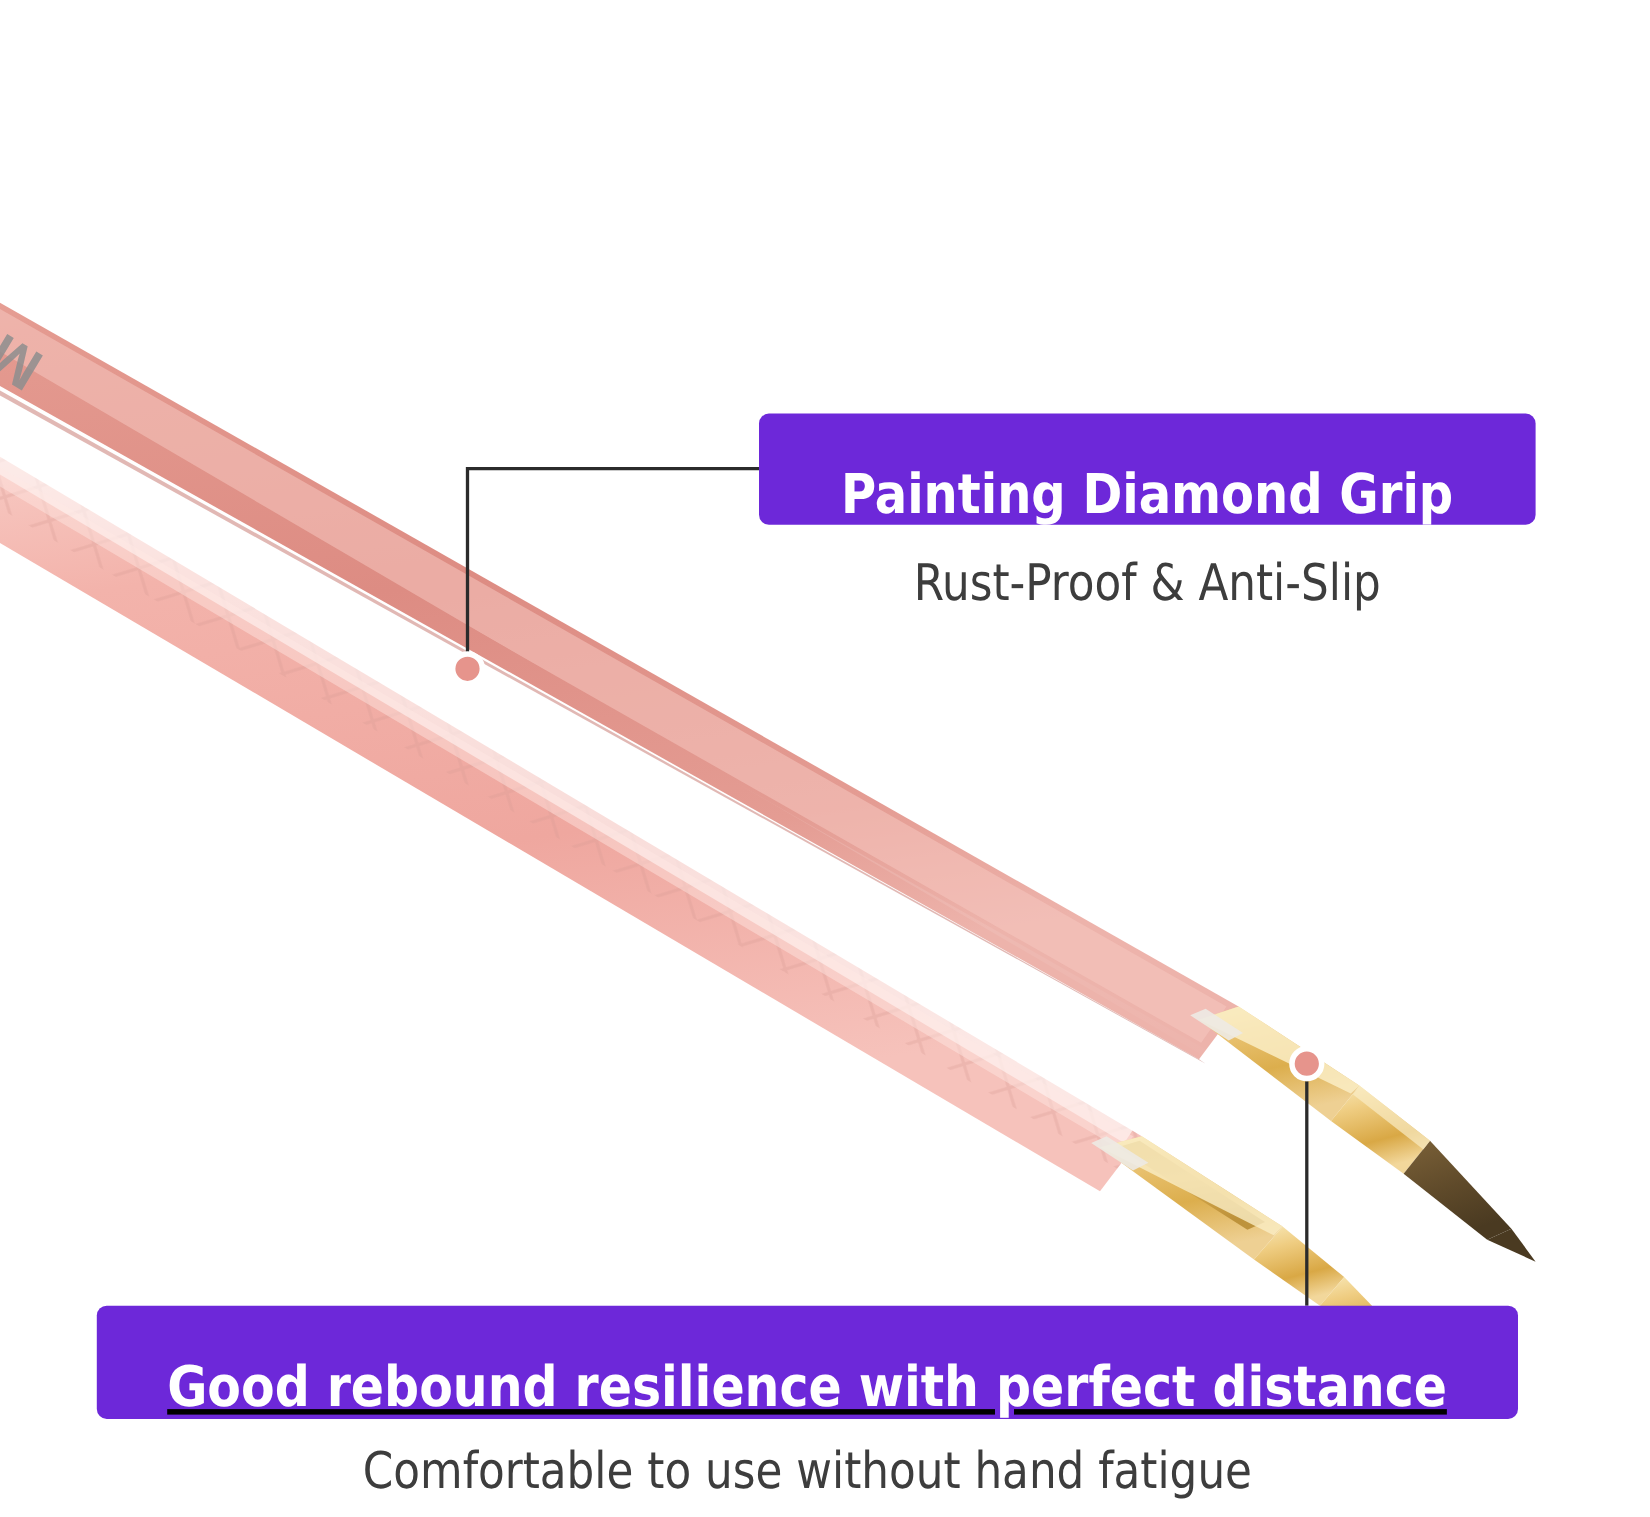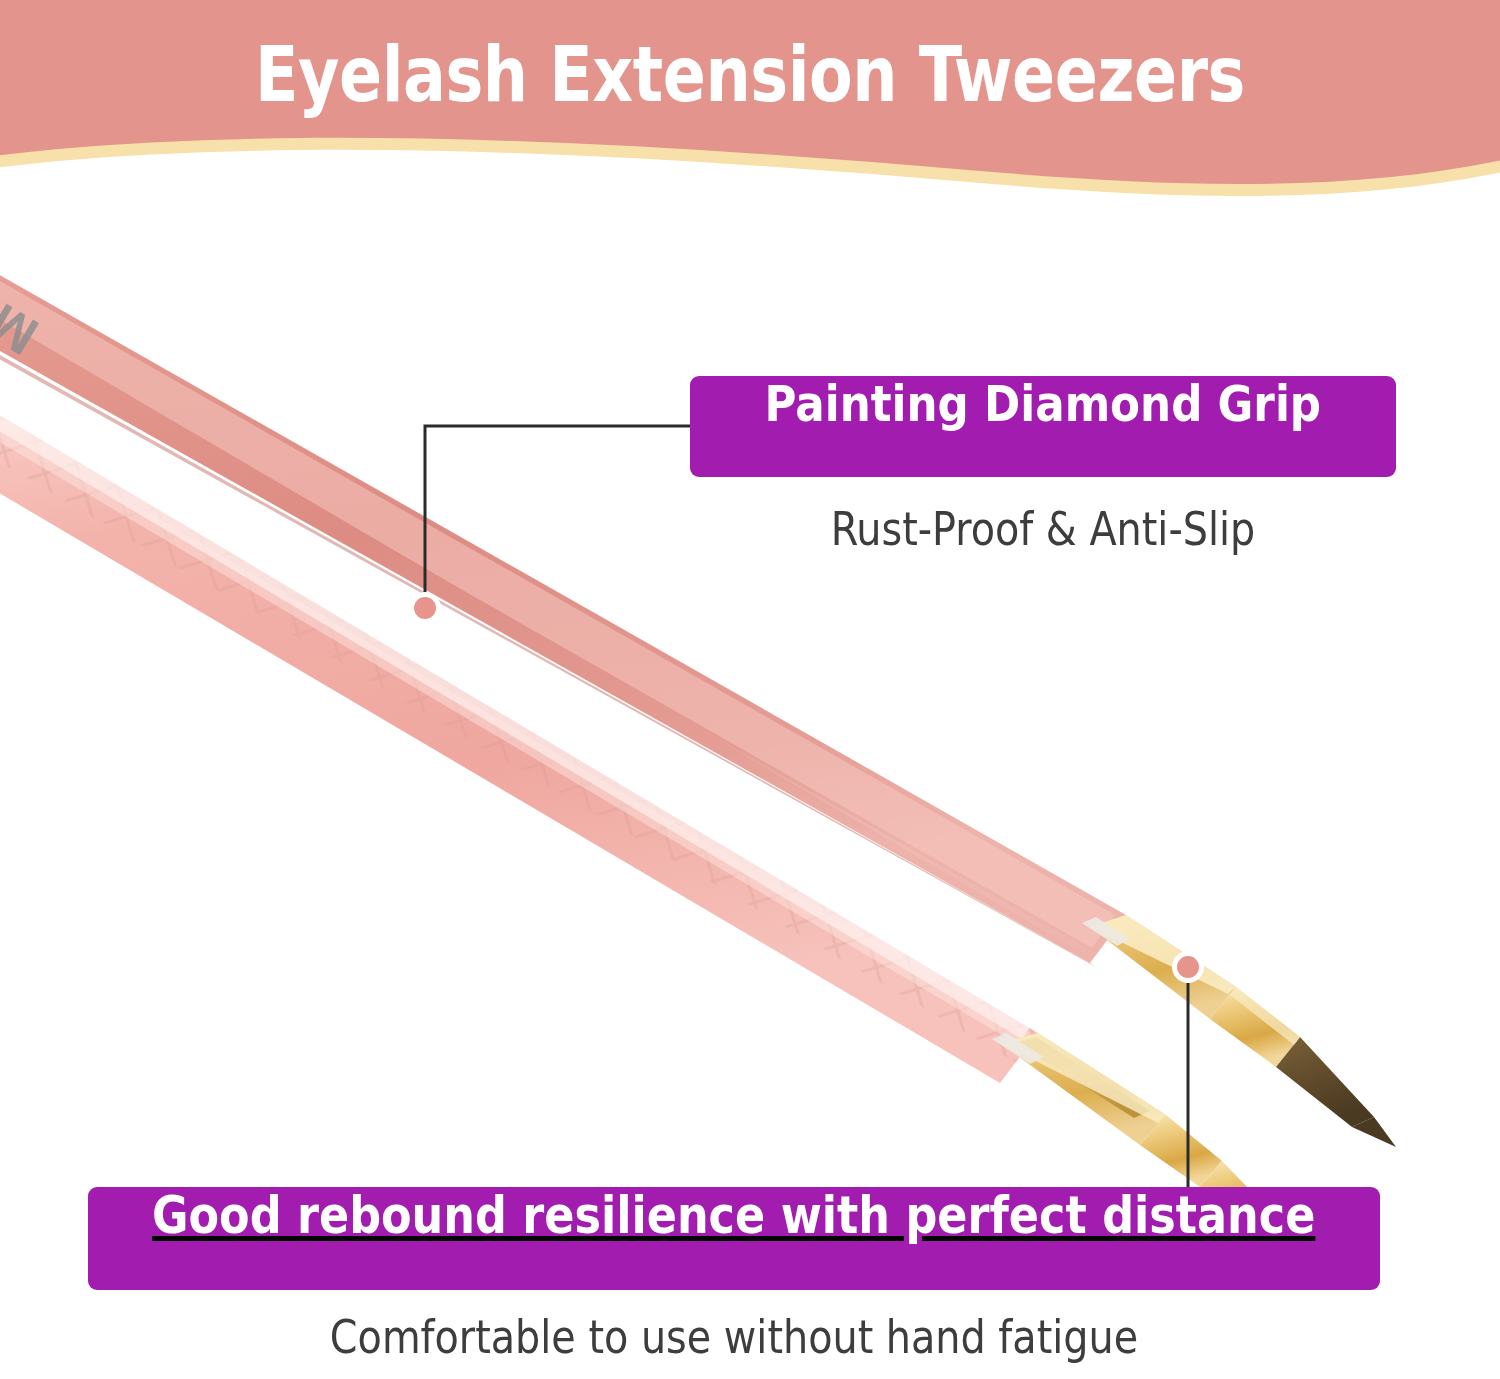--- a/index.html
+++ b/index.html
@@ -57,24 +57,24 @@
     top: 215px;
     width: 1500px;
     height: 1000px;
     overflow: hidden;
   }
   #product-svg { display: block; }
 
   
   .callout-box {
     position: absolute;
-    background: #a21caf;
+    background: #6d28d9;
     border-radius: 9px;
     display: flex;
-    align-items: flex-start;
+    align-items: flex-end;
     justify-content: center;
     box-sizing: border-box;
   }
   .callout-box-label {
     color: #ffffff;
     font-family: "Liberation Sans Narrow", "DejaVu Sans Condensed", "Liberation Sans", sans-serif;
     font-weight: bold;
     white-space: nowrap;
   }
   .callout-sub {
@@ -152,38 +152,20 @@
     top: 951px;
     width: 32px;
     height: 32px;
   }
 </style>
 </head>
 <body>
 
 <div id="page">
 
-  <div id="header-band">
-    <svg id="header-wave-svg" width="1500" height="215" viewBox="0 0 1500 215">
-      <defs>
-        <clipPath id="hdrClip">
-          <rect x="0" y="0" width="1500" height="215"></rect>
-        </clipPath>
-      </defs>
-      <g clip-path="url(#hdrClip)">
-
-        <path d="M -20,-10 L 1520,-10 L 1520,168 C 1360,205 1180,200 980,183
-                 C 760,164 520,148 300,150 C 180,151 60,158 -20,170 Z" fill="#F7E0A9"></path>
-
-        <path d="M -20,-10 L 1520,-10 L 1520,156 C 1360,193 1180,188 980,171
-                 C 760,152 520,136 300,138 C 180,139 60,146 -20,158 Z" fill="#E3948C"></path>
-      </g>
-    </svg>
-    <div id="header-title" class="hdr-title">Eyelash Extension Tweezers</div>
-  </div>
 
   <div id="product-photo">
     <svg id="product-svg" width="1500" height="1000" viewBox="0 0 1500 1000">
       <defs>
 
         <linearGradient id="upArm" x1="0" y1="0" x2="0.25" y2="1">
           <stop offset="0%" stop-color="#EFB0A7"></stop>
           <stop offset="22%" stop-color="#E49A90"></stop>
           <stop offset="55%" stop-color="#DD8C83"></stop>
           <stop offset="85%" stop-color="#E49C93"></stop>

